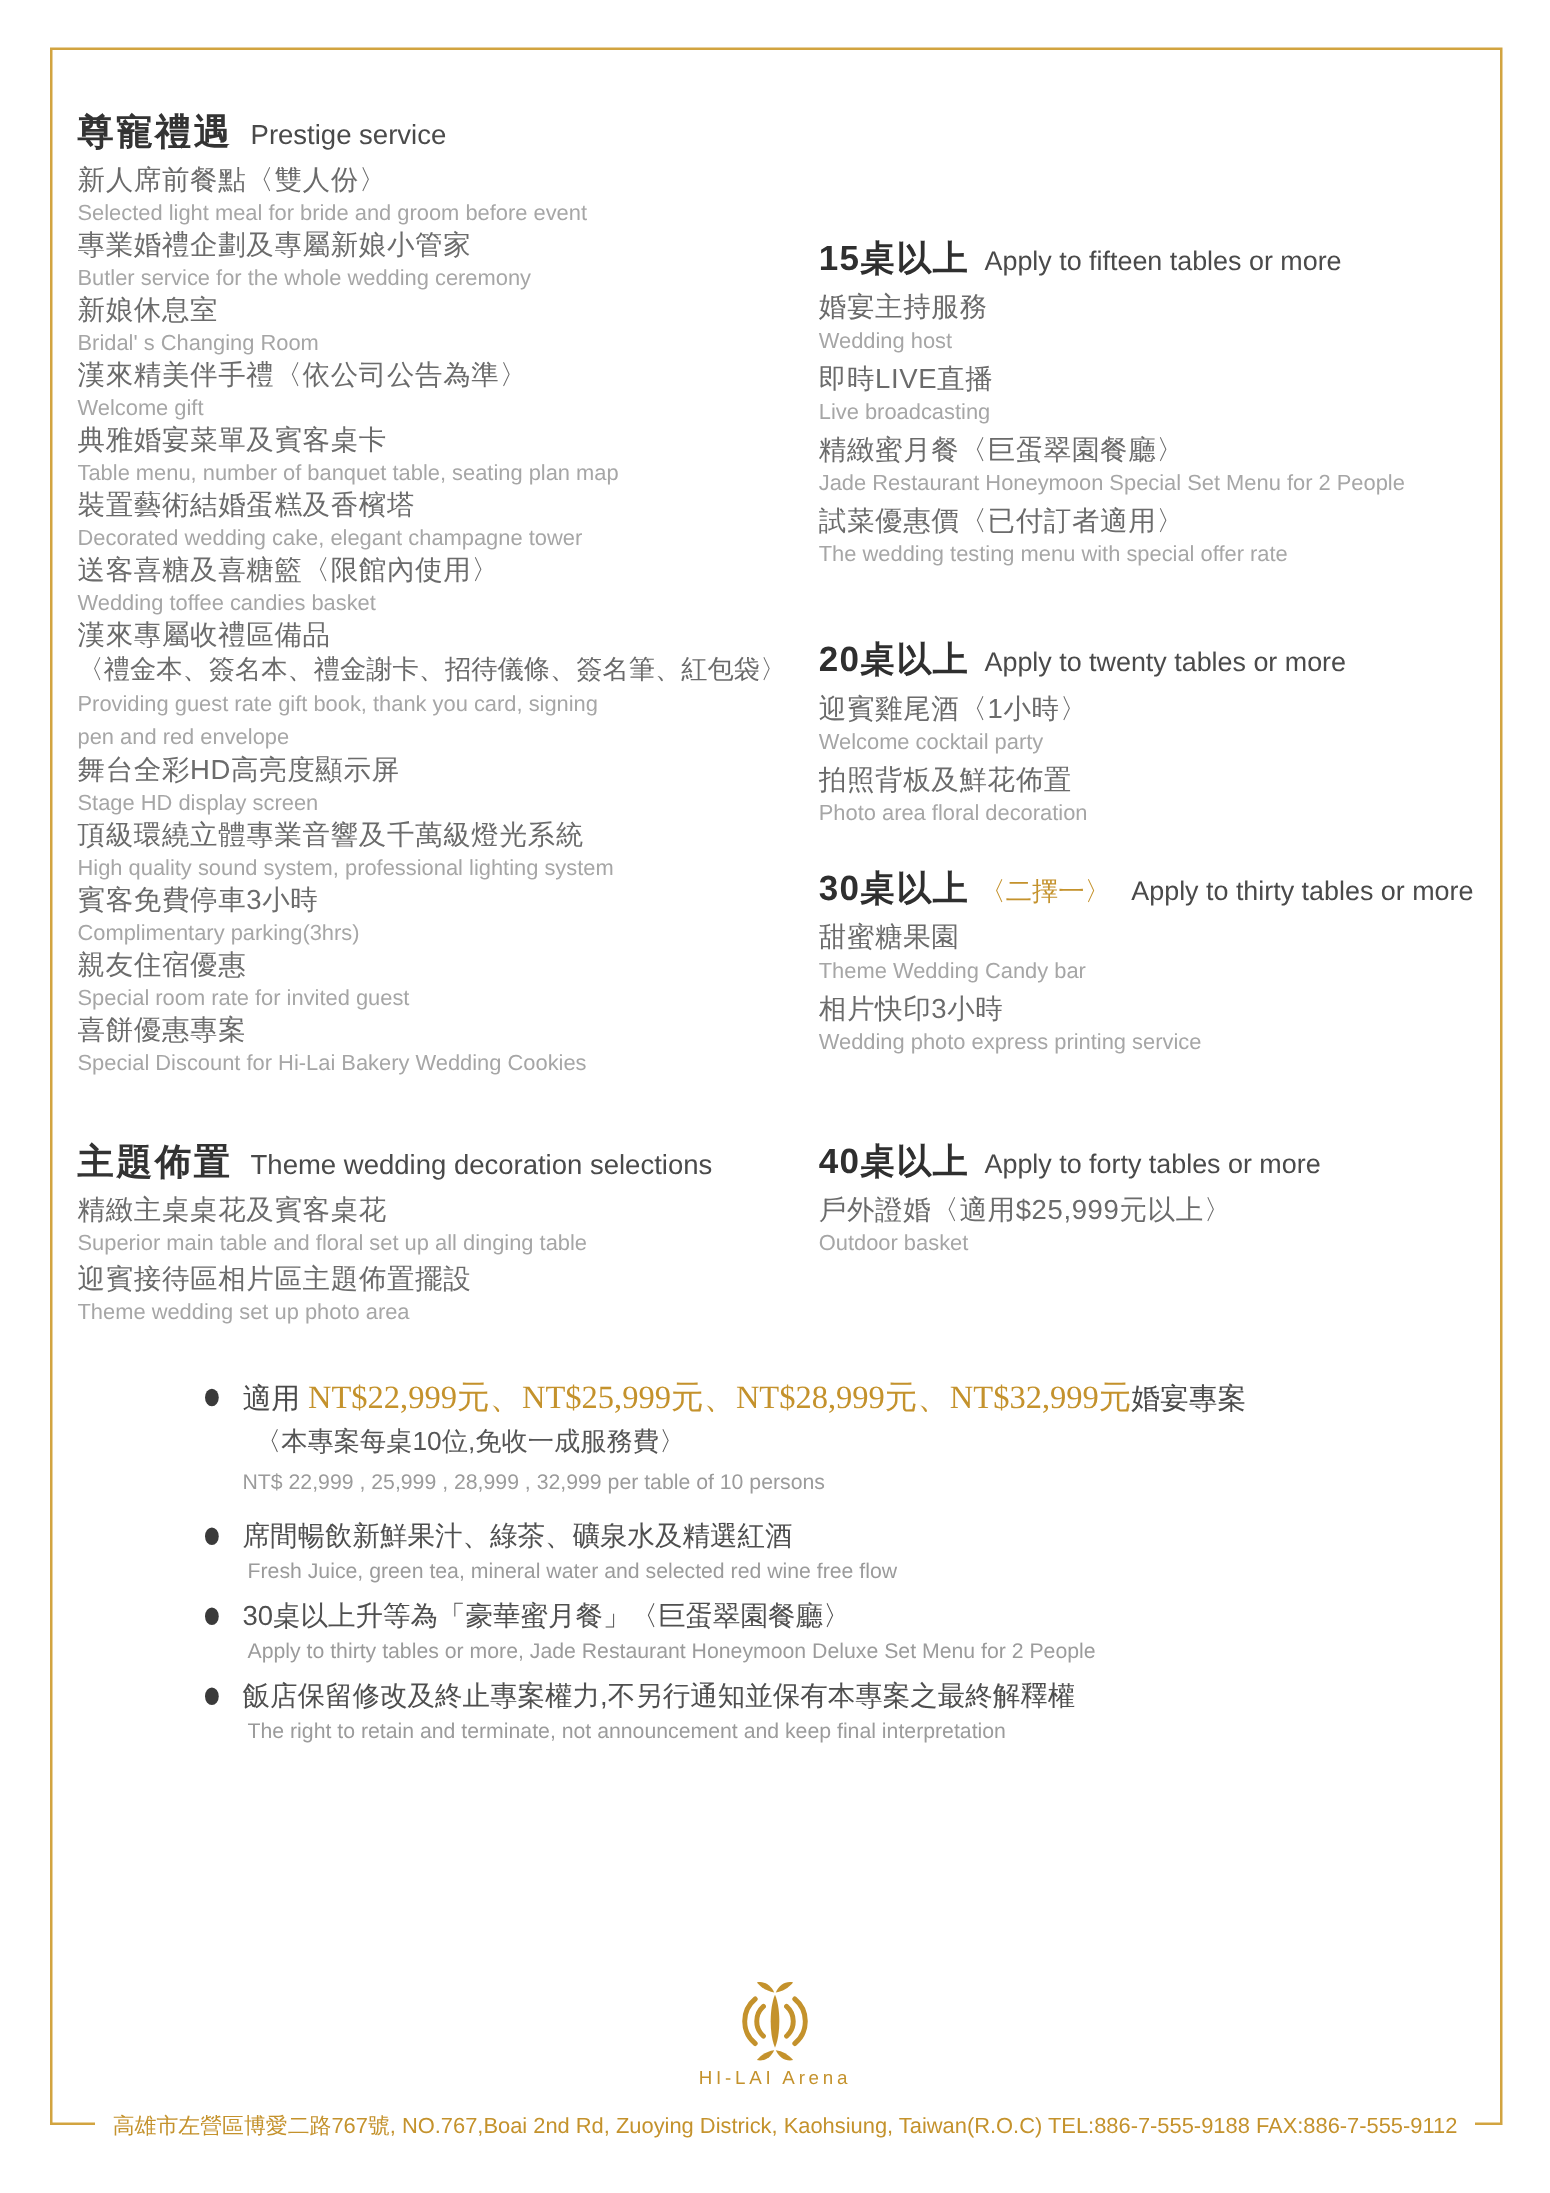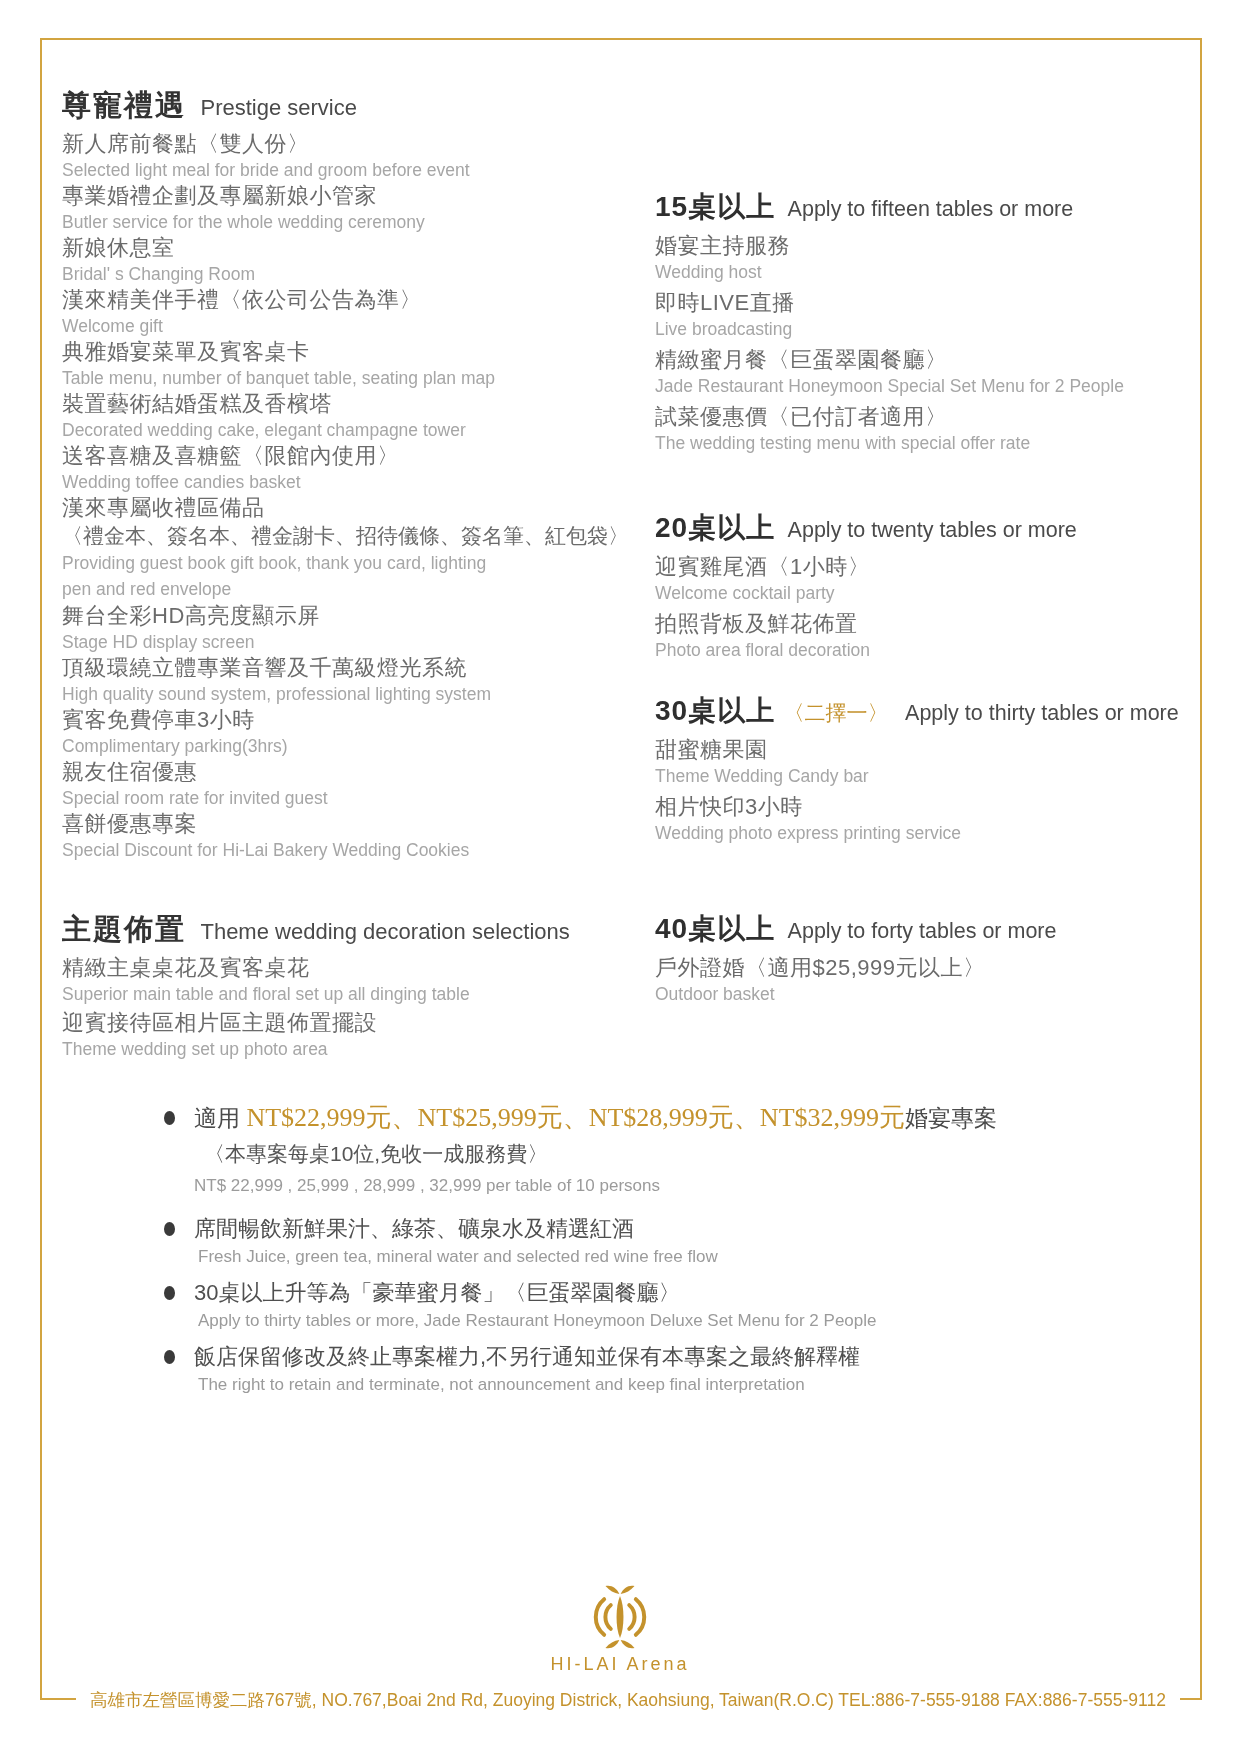--- a/index.html
+++ b/index.html
@@ -49,21 +49,21 @@
   .b-en  { display:block; font-size:17px; line-height:28px; color:#9b9b9b; white-space:nowrap; }
   .b-zh  { display:block; font-size:22px; line-height:30px; color:#4f4f4f; white-space:nowrap; }
   .bullet.first { margin-bottom:14px; }
   .bullet.first .b-en { line-height:28px; }
   .bullet.rest { margin-bottom:8px; }
   .bullet.rest .b-en { line-height:26px; padding-left:4px; }
 
   
   .logo { position:absolute; left:0; right:0; top:1584px; text-align:center; }
   .logo svg { display:block; margin:0 auto; }
-  .logo-name { display:block; margin-top:4px; font-size:18px; letter-spacing:3px; color:#c4922c; }
+  .logo-name { display:block; margin-top:4px; font-size:15px; letter-spacing:3px; color:#c4922c; }
 
   
   .footer { position:absolute; left:16px; right:0; top:1688px; text-align:center; }
   .footer span {
     display:inline-block; background:#ffffff; padding:0 14px;
     font-size:17.5px; line-height:24px; color:#c4922c; white-space:nowrap;
   }
 </style>
 </head>
 <body>
@@ -101,21 +101,21 @@
         <span class="i-zh">裝置藝術結婚蛋糕及香檳塔</span>
         <span class="i-en">Decorated wedding cake, elegant champagne tower</span>
       </div>
       <div class="item">
         <span class="i-zh">送客喜糖及喜糖籃〈限館內使用〉</span>
         <span class="i-en">Wedding toffee candies basket</span>
       </div>
       <div class="item">
         <span class="i-zh">漢來專屬收禮區備品</span>
         <span class="i-zh2">〈禮金本、簽名本、禮金謝卡、招待儀條、簽名筆、紅包袋〉</span>
-        <span class="i-en sp">Providing guest book gift book, thank you card, lighting</span>
+        <span class="i-en sp">Providing guest rate gift book, thank you card, signing</span>
         <span class="i-en sp">pen and red envelope</span>
       </div>
       <div class="item">
         <span class="i-zh">舞台全彩HD高亮度顯示屏</span>
         <span class="i-en">Stage HD display screen</span>
       </div>
       <div class="item">
         <span class="i-zh">頂級環繞立體專業音響及千萬級燈光系統</span>
         <span class="i-en">High quality sound system, professional lighting system</span>
       </div>

